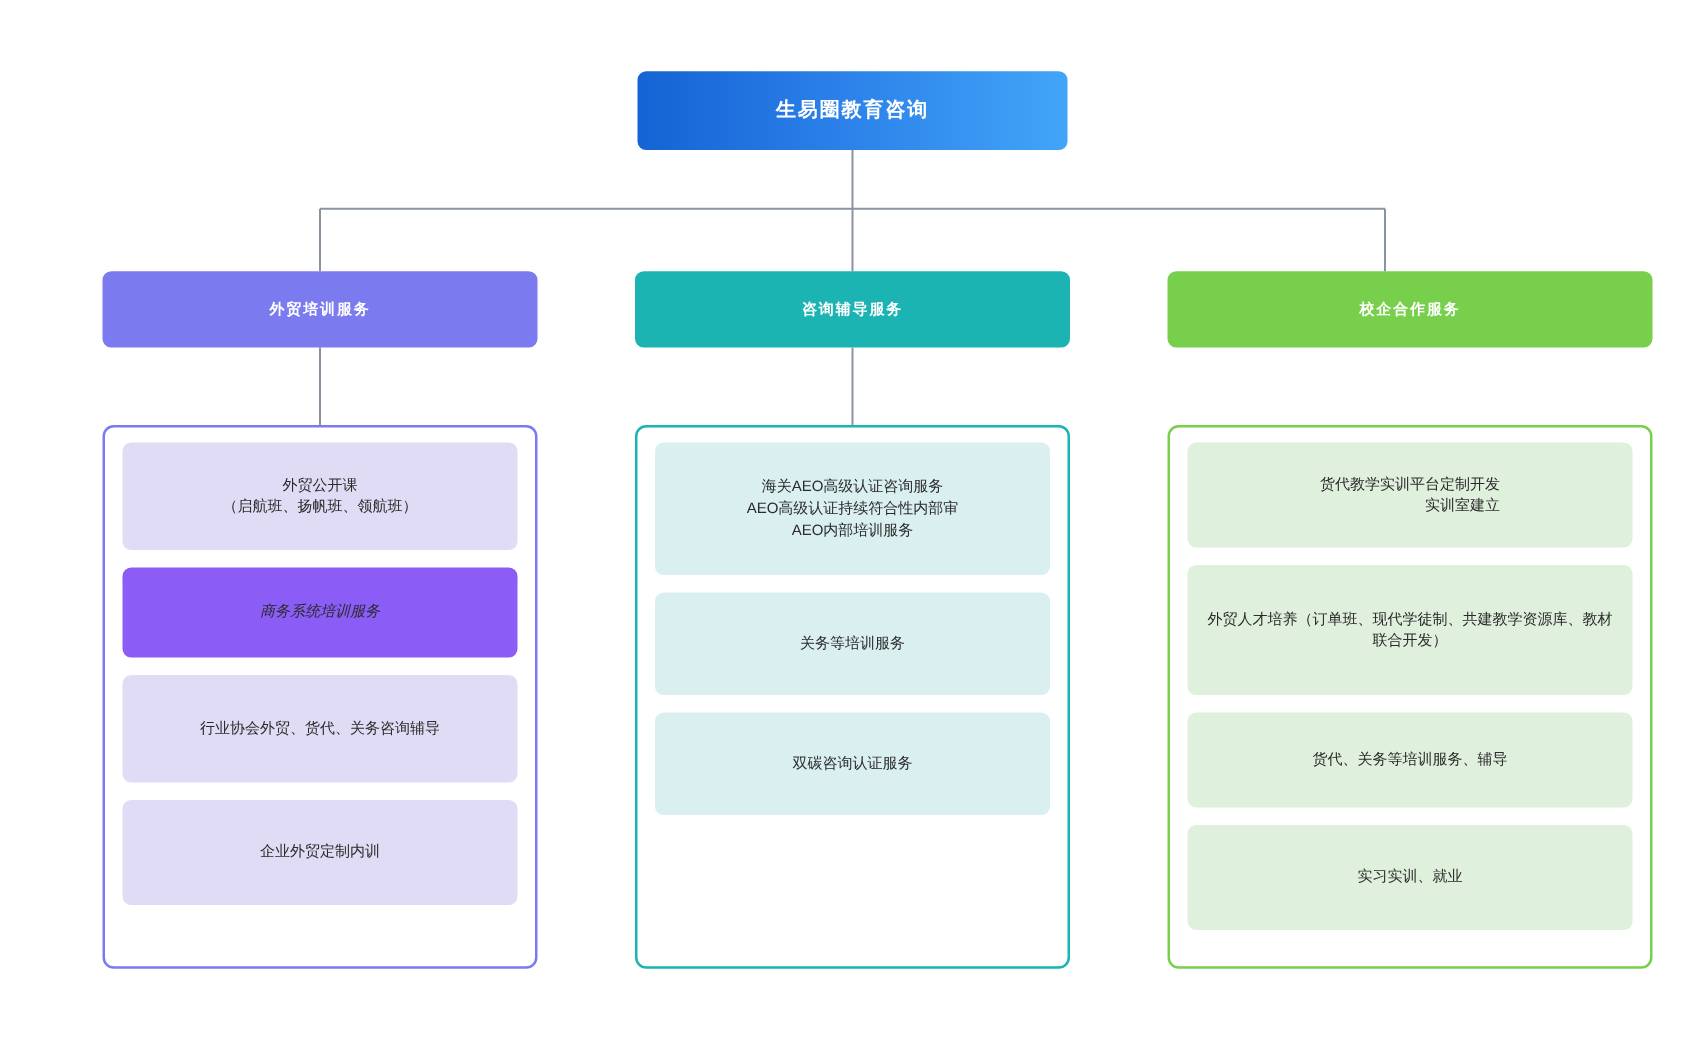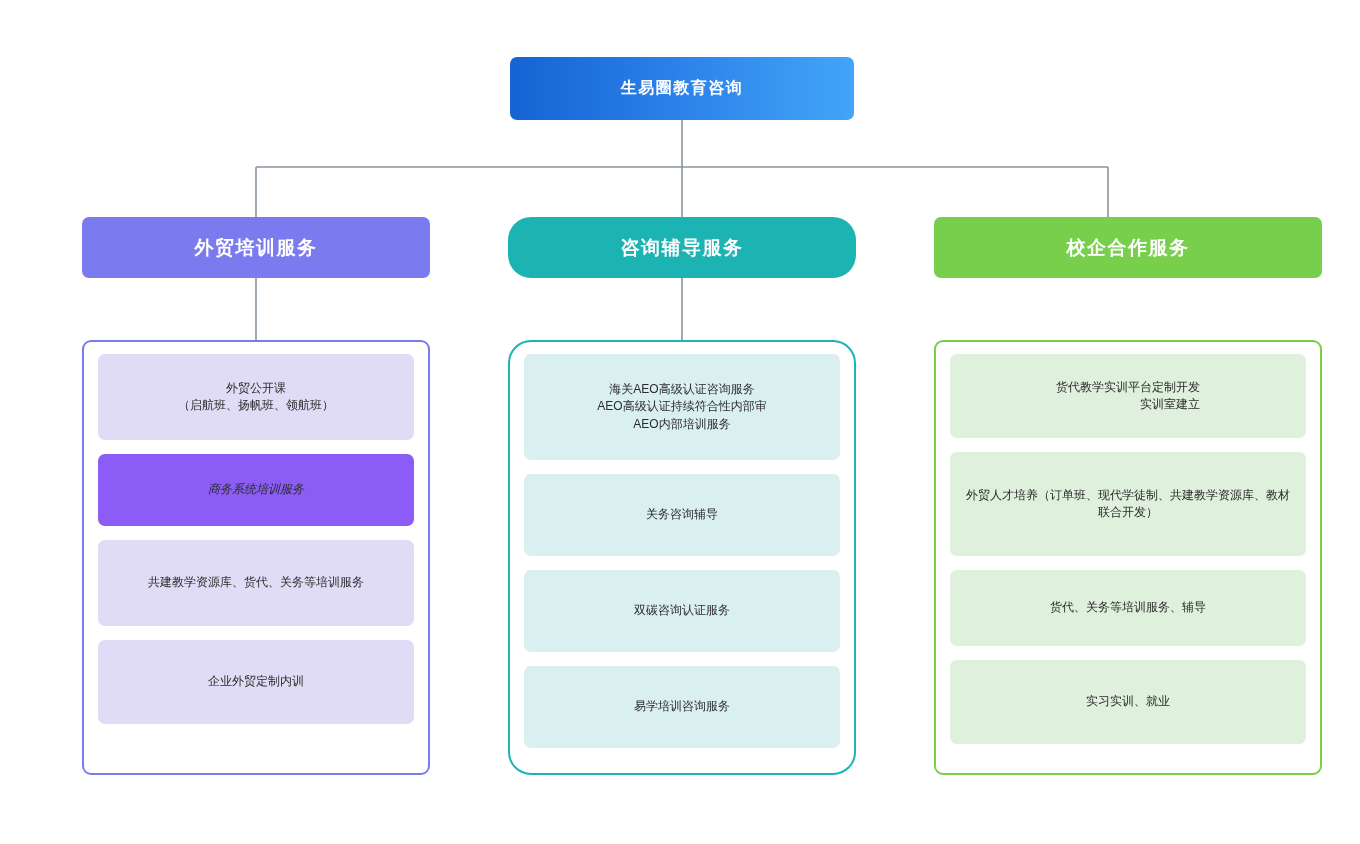--- a/index.html
+++ b/index.html
@@ -49,21 +49,21 @@
     box-sizing: border-box;
   }
 
   
   .cat-header {
     position: absolute;
     top: 217px;
     height: 61px;
     border-radius: 7px;
     color: #ffffff;
-    font-size: 19px;
+    font-size: 12px;
     font-weight: bold;
     letter-spacing: 1.5px;
     display: flex;
     align-items: center;
     justify-content: center;
     box-sizing: border-box;
   }
 
   
   .group-box {
@@ -92,21 +92,21 @@
     font-size: 12px;
     line-height: 1.45;
     padding: 10px 12px;
     margin-bottom: 14px;
     white-space: pre-line;
   }
   .item-card:last-child { margin-bottom: 0; }
 
   
   .col-0 { left: 82px;  width: 348px; }
-  .col-1 { left: 508px; width: 348px; border-radius: 23px; }
+  .col-1 { left: 508px; width: 348px; }
   .col-2 { left: 934px; width: 388px; }
 </style>
 </head>
 <body>
 
 <div id="canvas">
 
   <svg class="connectors" viewBox="0 0 1360 844" width="1360" height="844">
     <g id="connector-group" stroke="#8a93a0" stroke-width="1.6" fill="none">
         <path d="M682 120 L682 167"></path>
@@ -124,33 +124,32 @@
   </div>
 
   <div id="branches">
       <div class="cat-header col-0" style="background: rgb(123, 123, 239);">
         <span>外贸培训服务</span>
       </div>
       <div class="group-box col-0" style="border-color: rgb(123, 123, 239);">
         <div class="item-card" style="background: rgb(224, 220, 245); color: rgb(43, 43, 43); height: 86px;"><span>外贸公开课
 （启航班、扬帆班、领航班）</span></div>
         <div class="item-card" style="background: #8b5cf6; color: rgb(43, 43, 43); height: 72px; font-style: italic;"><span>商务系统培训服务</span></div>
-        <div class="item-card" style="background: rgb(224, 220, 245); color: rgb(43, 43, 43); height: 86px;"><span>共建教学资源库、货代、关务等培训服务</span></div>
+        <div class="item-card" style="background: rgb(224, 220, 245); color: rgb(43, 43, 43); height: 86px;"><span>行业协会外贸、货代、关务咨询辅导</span></div>
         <div class="item-card" style="background: rgb(224, 220, 245); color: rgb(43, 43, 43); height: 84px;"><span>企业外贸定制内训</span></div>
       </div>
       <div class="cat-header col-1" style="background: rgb(28, 179, 179);">
         <span>咨询辅导服务</span>
       </div>
       <div class="group-box col-1" style="border-color: rgb(28, 179, 179);">
         <div class="item-card" style="background: rgb(218, 239, 240); color: rgb(43, 43, 43); height: 106px;"><span>海关AEO高级认证咨询服务
 AEO高级认证持续符合性内部审
 AEO内部培训服务</span></div>
-        <div class="item-card" style="background: rgb(218, 239, 240); color: rgb(43, 43, 43); height: 82px;"><span>关务咨询辅导</span></div>
+        <div class="item-card" style="background: rgb(218, 239, 240); color: rgb(43, 43, 43); height: 82px;"><span>关务等培训服务</span></div>
         <div class="item-card" style="background: rgb(218, 239, 240); color: rgb(43, 43, 43); height: 82px;"><span>双碳咨询认证服务</span></div>
-        <div class="item-card" style="background: rgb(218, 239, 240); color: rgb(43, 43, 43); height: 82px;"><span>易学培训咨询服务</span></div>
       </div>
       <div class="cat-header col-2" style="background: rgb(119, 207, 76);">
         <span>校企合作服务</span>
       </div>
       <div class="group-box col-2" style="border-color: rgb(119, 207, 76);">
         <div class="item-card" style="background: rgb(223, 240, 220); color: rgb(43, 43, 43); height: 84px; text-align: right;"><span>货代教学实训平台定制开发
 实训室建立</span></div>
         <div class="item-card" style="background: rgb(223, 240, 220); color: rgb(43, 43, 43); height: 104px;"><span>外贸人才培养（订单班、现代学徒制、共建教学资源库、教材联合开发）</span></div>
         <div class="item-card" style="background: rgb(223, 240, 220); color: rgb(43, 43, 43); height: 76px;"><span>货代、关务等培训服务、辅导</span></div>
         <div class="item-card" style="background: rgb(223, 240, 220); color: rgb(43, 43, 43); height: 84px;"><span>实习实训、就业</span></div>

